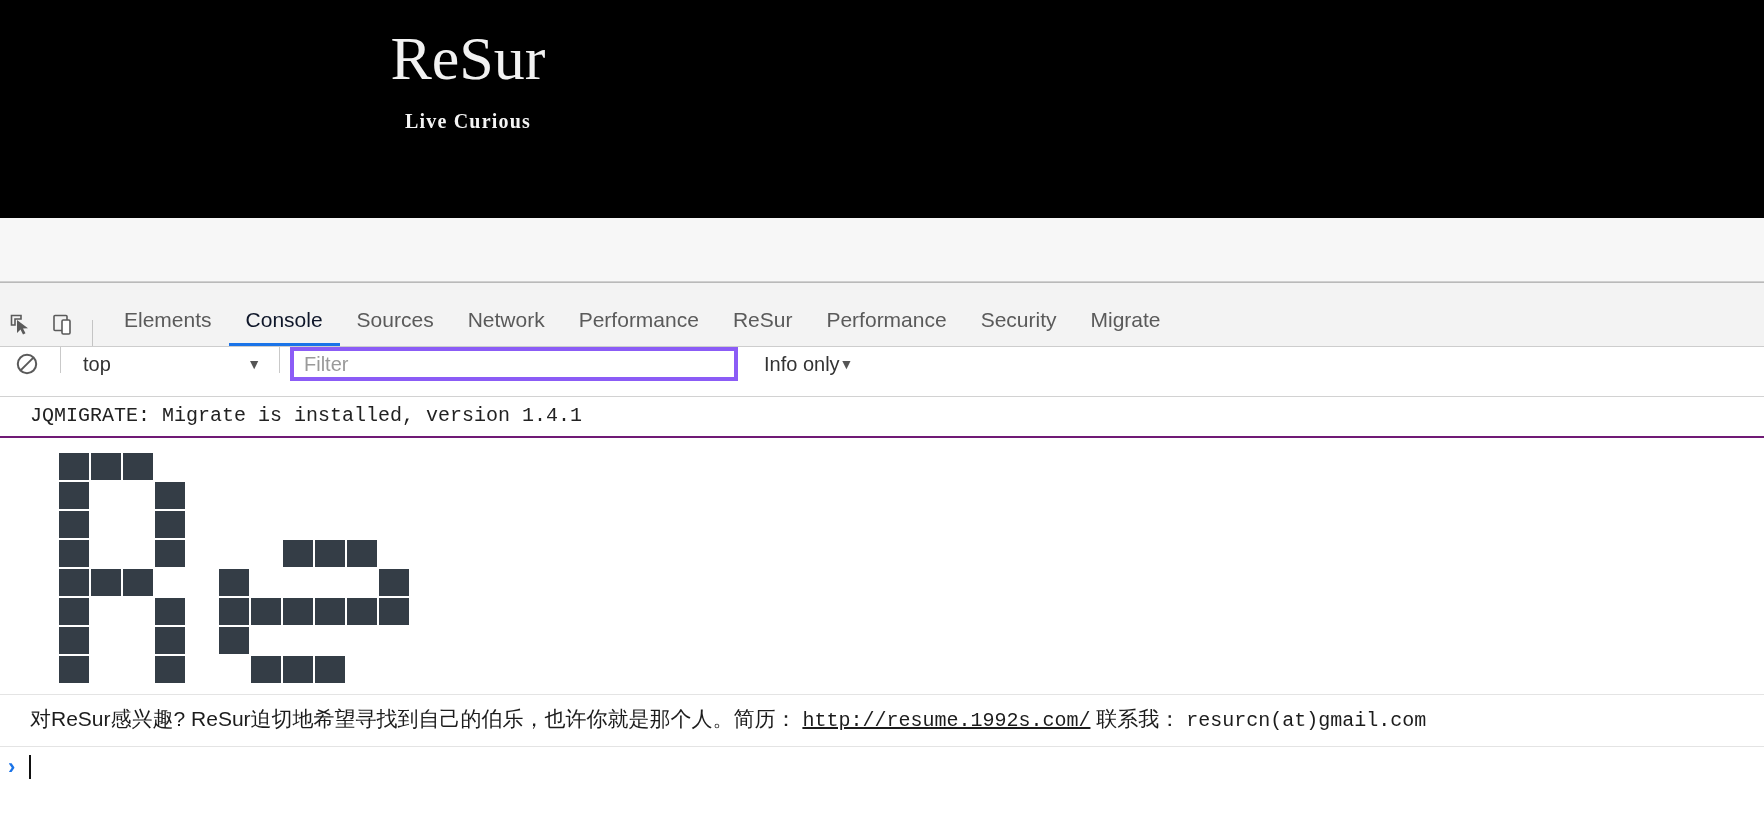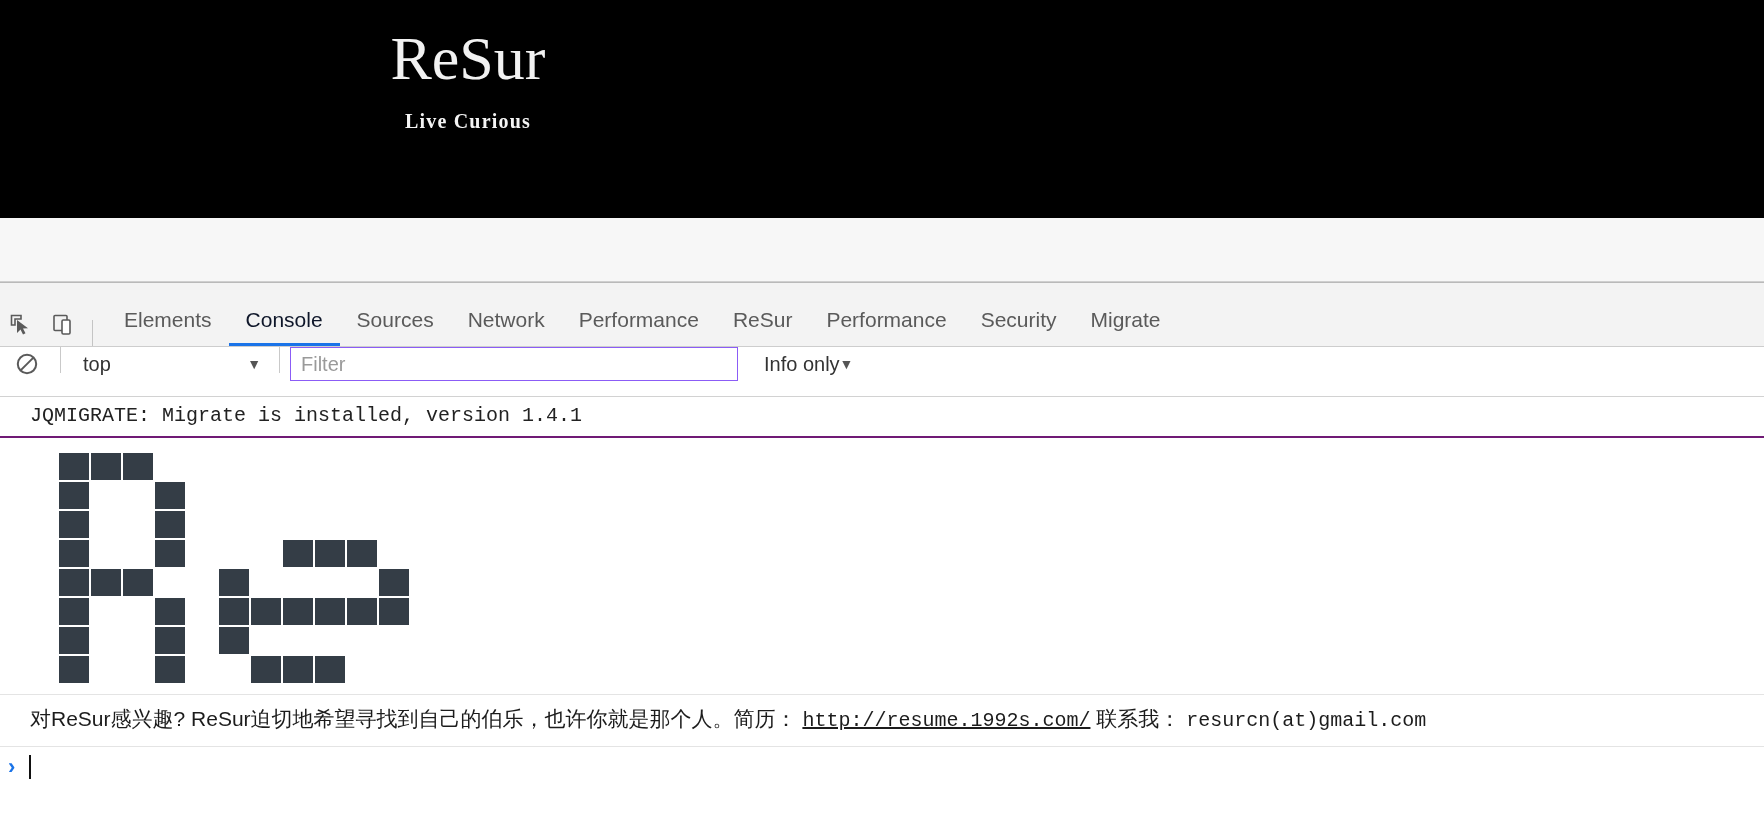--- a/index.html
+++ b/index.html
@@ -117,21 +117,21 @@
     font-size: 20px;
     color: #333;
     cursor: pointer;
     background: transparent;
   }
   .caret { font-size: 14px; color: #555; }
   .filter-input {
     flex: 0 0 auto;
     width: 448px;
     height: 34px;
-    border: 1px solid #8b5cf6;
+    border: 4px solid #8b5cf6;
     background: #fff;
     font-size: 20px;
     font-family: "Liberation Sans", sans-serif;
     color: #222;
     padding: 0 10px;
     outline: none;
   }
   .filter-input::placeholder { color: #9a9a9a; }
   .level-select {
     display: flex; align-items: center; gap: 0;

